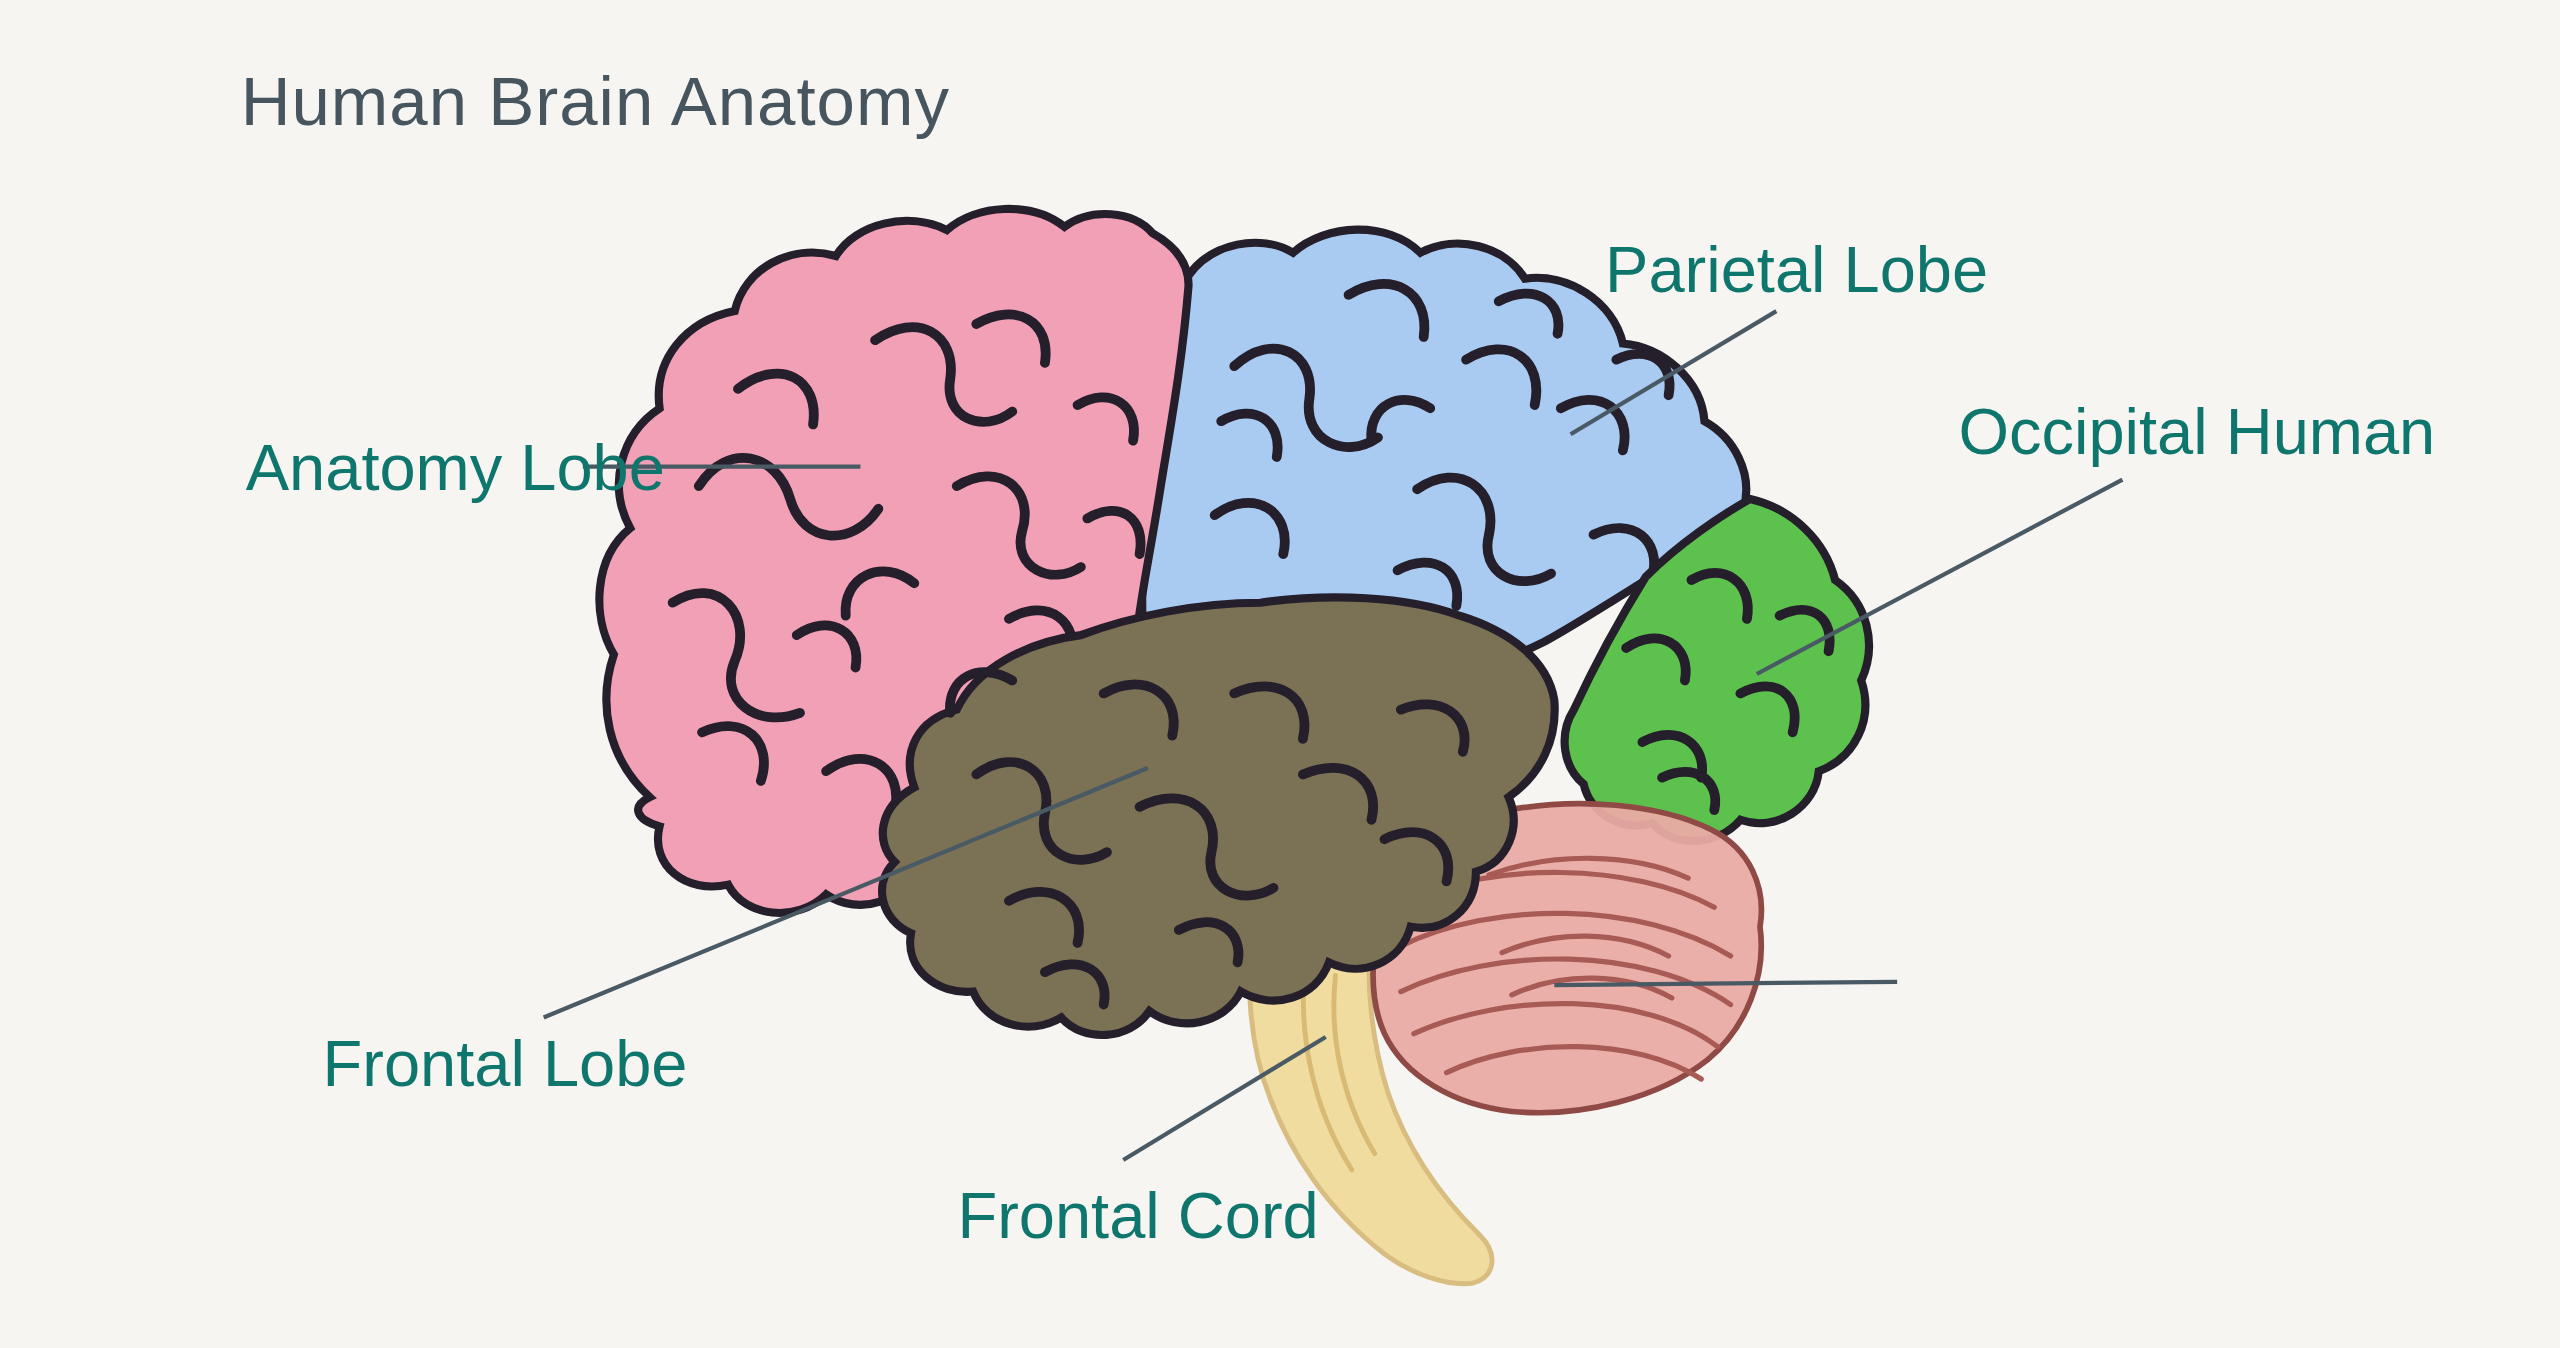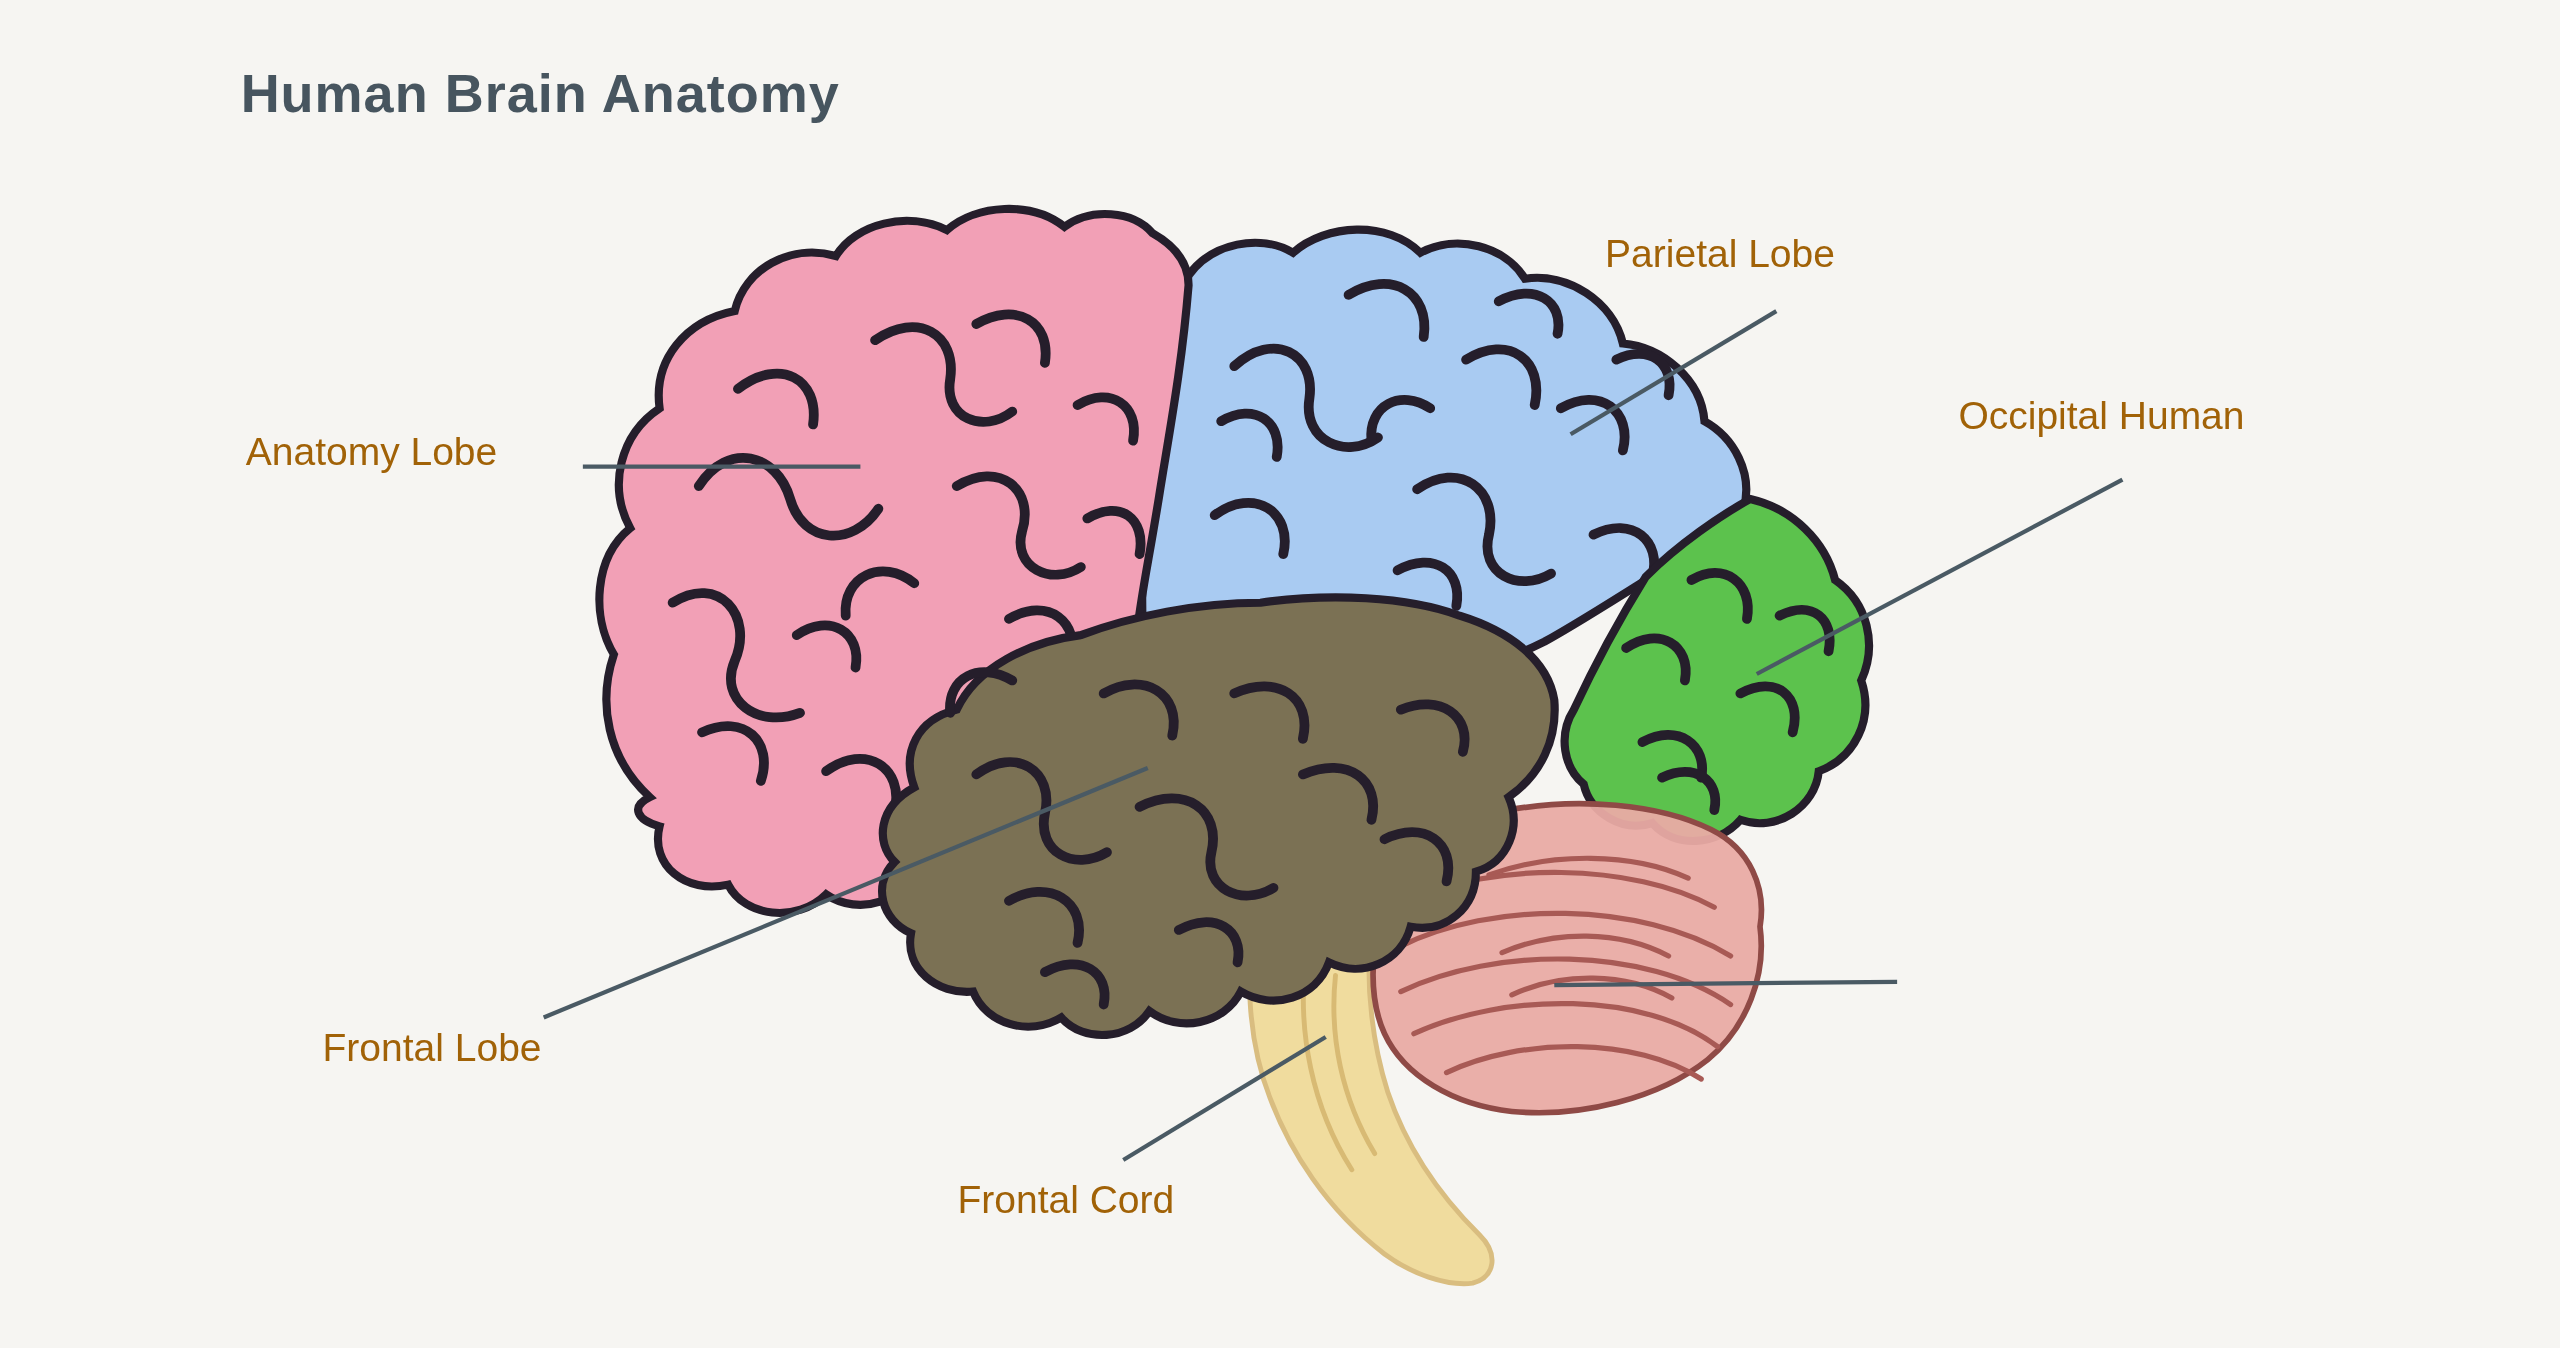--- a/index.html
+++ b/index.html
@@ -5,25 +5,25 @@
   html,body{margin:0;padding:0;}
   body{
     width:2560px;height:1348px;position:relative;overflow:hidden;
     background:#f6f5f2;
     font-family:"Liberation Sans", sans-serif;
   }
   .stage{position:absolute;inset:0;}
   .art{position:absolute;inset:0;width:100%;height:100%;}
   .title{
     position:absolute;left:9.4%;top:4.6%;
-    font-size:54px;font-weight:700;letter-spacing:1px;color:#47555f;
+    font-size:69px;font-weight:400;letter-spacing:1px;color:#47555f;
     white-space:nowrap;
   }
   .label{
-    position:absolute;font-size:39px;font-weight:400;color:#a16207;
+    position:absolute;font-size:65px;font-weight:400;color:#0f766e;
     white-space:nowrap;
   }
   .label-frontal{left:9.6%;top:31.9%;}
   .label-parietal{left:62.7%;top:17.2%;}
   .label-occipital{left:76.5%;top:29.2%;}
   .label-cerebellum{left:75.2%;top:70.2%;}
   .label-temporal{left:12.6%;top:76.1%;}
   .label-spinal{left:37.4%;top:87.4%;}
 </style>
 </head>

